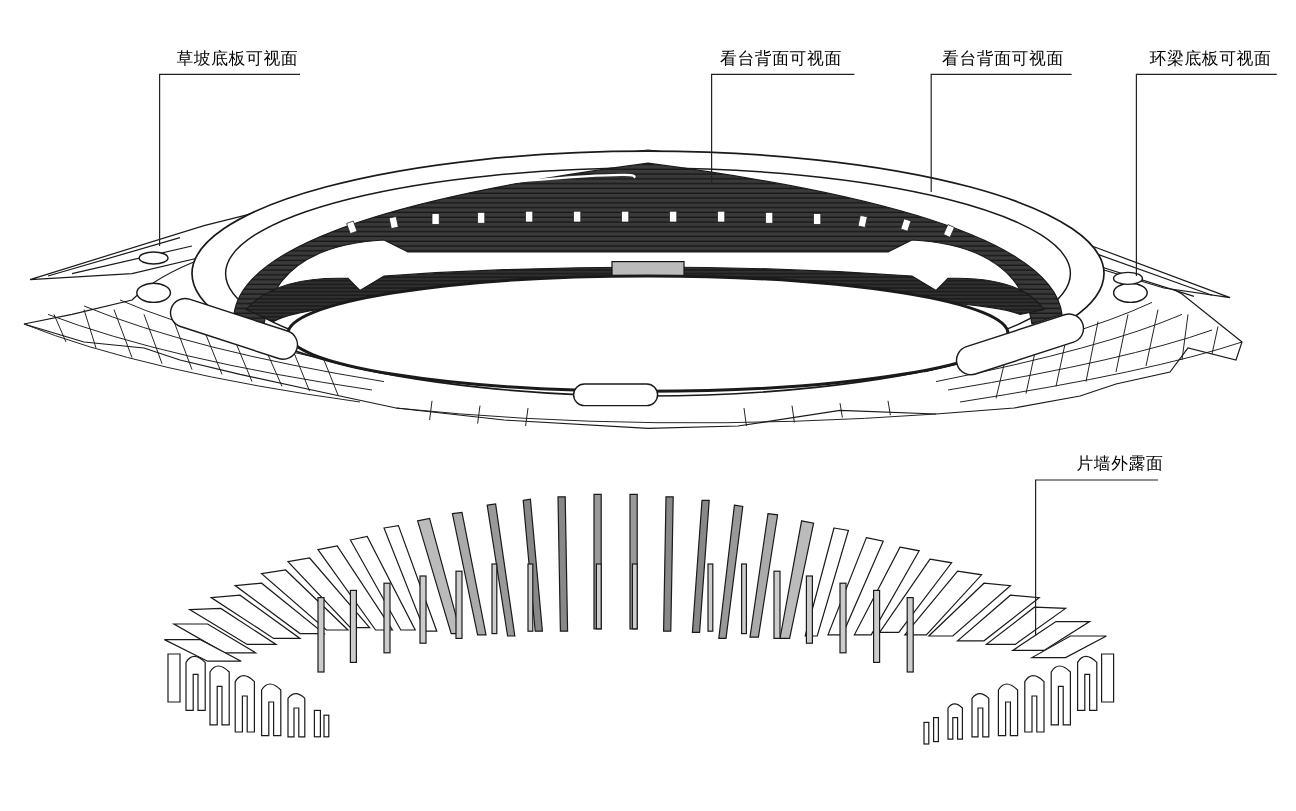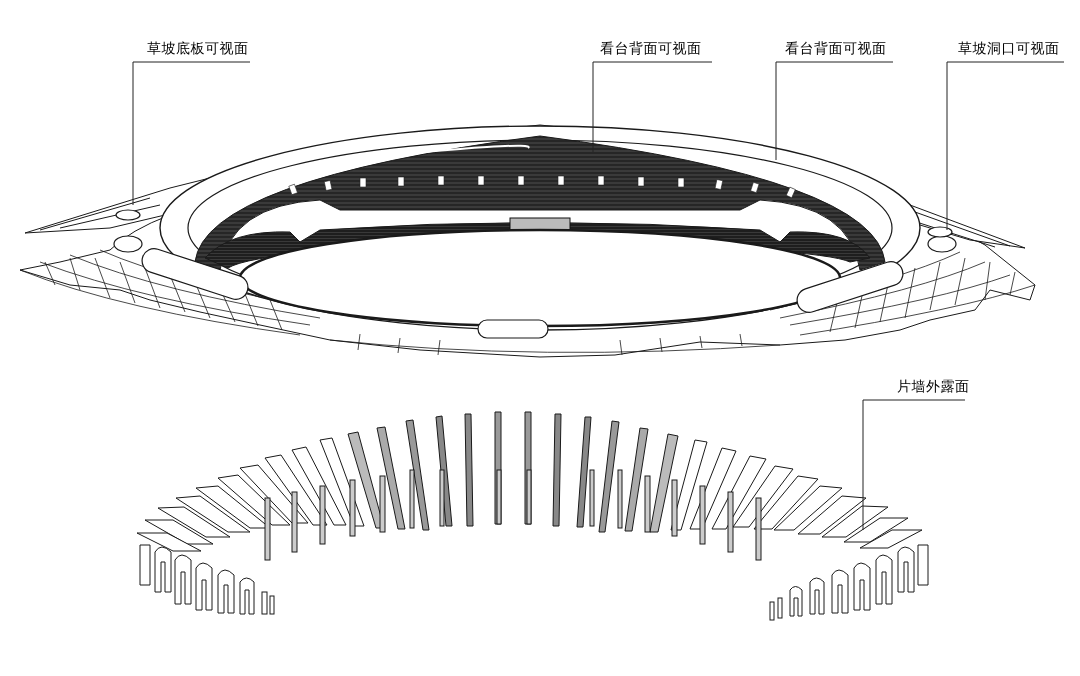--- a/index.html
+++ b/index.html
@@ -199,14 +199,14 @@
     <polyline points="712,62 593,62 593,152"></polyline>
     <polyline points="893,62 776,62 776,160"></polyline>
     <polyline points="1064,62 947,62 947,230"></polyline>
     <polyline points="965,400 863,400 863,530"></polyline>
   </g>
 </svg>
 
 <div class="label" style="left:147px; top:40px;">草坡底板可视面</div>
 <div class="label" style="left:600px; top:40px;text-align:center;">看台背面可视面</div>
 <div class="label" style="left:785px; top:40px;">看台背面可视面</div>
-<div class="label" style="left:958px; top:40px;">草坡洞口可视面</div>
+<div class="label" style="left:958px; top:40px;">环梁底板可视面</div>
 <div class="label" style="left:865px; top:378px;margin-left:32px;">片墙外露面</div>
 
 </body></html>

